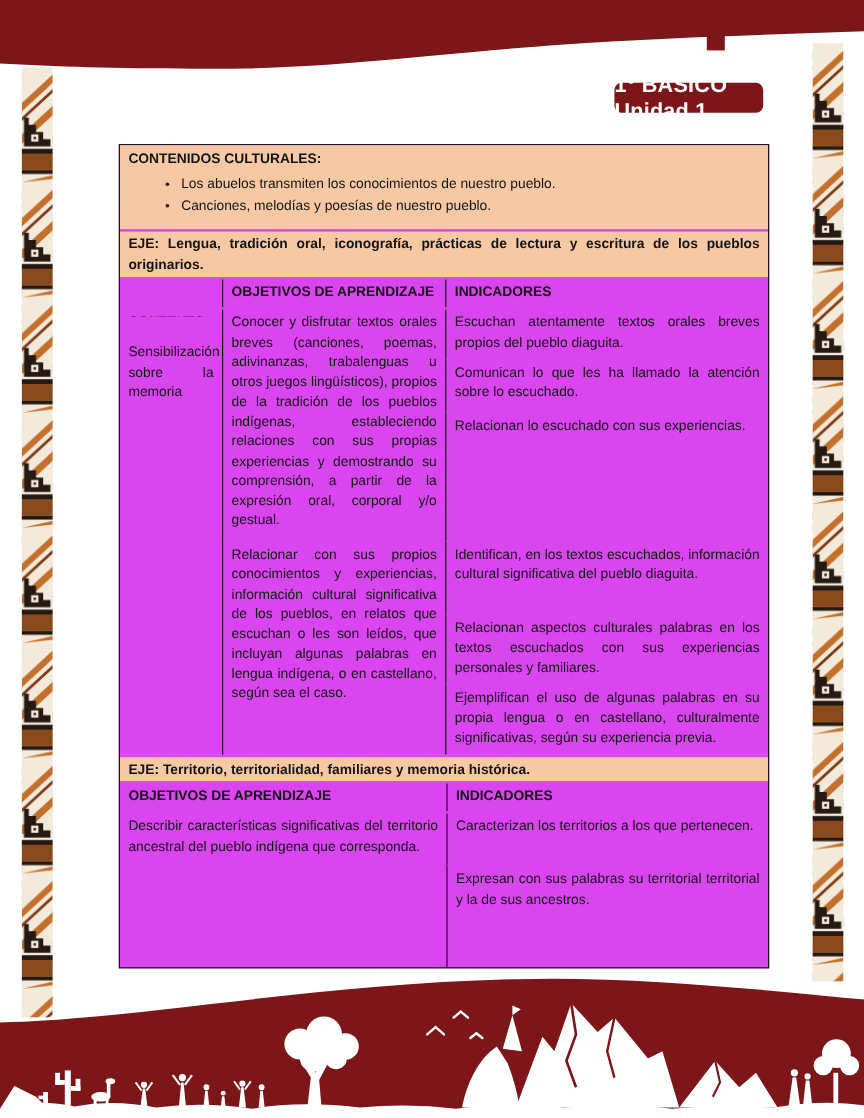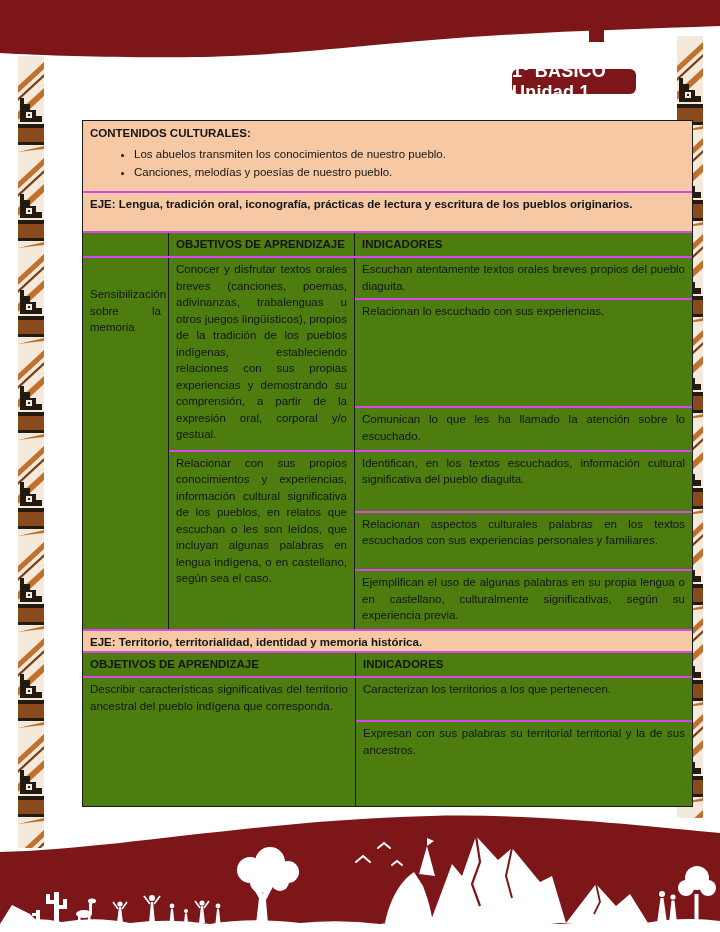--- a/index.html
+++ b/index.html
@@ -17,22 +17,22 @@
     background: #7D1619; border-radius: 6px; color: #ffffff;
     display: flex; align-items: center; justify-content: center;
     font-size: 18px; font-weight: bold; letter-spacing: .2px; margin-top: 31px;
   }
   
   .strip { position: absolute; display: block; }
   .strip-left  { left: 18px; top: 56px; }
   .strip-right { left: 677px; top: 36px; }
   
   .doc-table {
-    position: absolute; left: 82px; top: 120px; width: 611px;
-    border: 1.5px solid #1a1a1a; background: #4d7c0f;
+    position: absolute; left: 99px; top: 120px; width: 542px;
+    border: 1.5px solid #1a1a1a; background: #d946ef;
     font-size: 11.5px; line-height: 16.5px;
   }
   .row  { width: 100%; }
   .flex { display: flex; }
   .col  { display: flex; flex-direction: column; }
   .bt { border-top: 2px solid #d946ef; }
   .bl { border-left: 1px solid #1a1a1a; }
   .cell { padding: 3px 7px; overflow: hidden; }
   .peach { background: #F6C9A4; }
   .bold { font-weight: bold; }
@@ -121,29 +121,29 @@
     </div>
 
     <div class="row flex bt" style="height:373px">
       <div class="cell c1 just">Sensibilización sobre la memoria</div>
       <div class="col c2 bl">
         <div class="cell just" style="height:193px">Conocer y disfrutar textos orales breves (canciones, poemas, adivinanzas, trabalenguas u otros juegos lingüísticos), propios de la tradición de los pueblos indígenas, estableciendo relaciones con sus propias experiencias y demostrando su comprensión, a partir de la expresión oral, corporal y/o gestual.</div>
         <div class="cell just bt" style="height:180px">Relacionar con sus propios conocimientos y experiencias, información cultural significativa de los pueblos, en relatos que escuchan o les son leídos, que incluyan algunas palabras en lengua indígena, o en castellano, según sea el caso.</div>
       </div>
       <div class="col c3 bl">
         <div class="cell just" style="height:40px">Escuchan atentamente textos orales breves propios del pueblo diaguita.</div>
+        <div class="cell just bt" style="height:44px">Comunican lo que les ha llamado la atención sobre lo escuchado.</div>
         <div class="cell just bt" style="height:109px">Relacionan lo escuchado con sus experiencias.</div>
-        <div class="cell just bt" style="height:44px">Comunican lo que les ha llamado la atención sobre lo escuchado.</div>
         <div class="cell just bt" style="height:61px">Identifican, en los textos escuchados, información cultural significativa del pueblo diaguita.</div>
         <div class="cell just bt" style="height:59px">Relacionan aspectos culturales palabras en los textos escuchados con sus experiencias personales y familiares.</div>
         <div class="cell just bt" style="height:60px">Ejemplifican el uso de algunas palabras en su propia lengua o en castellano, culturalmente significativas, según su experiencia previa.</div>
       </div>
     </div>
 
-    <div class="row peach eje eje2 bold bt">EJE: Territorio, territorialidad, identidad y memoria histórica.</div>
+    <div class="row peach eje eje2 bold bt">EJE: Territorio, territorialidad, familiares y memoria histórica.</div>
 
     <div class="row flex bt h-head">
       <div class="cell w272 bold">OBJETIVOS DE APRENDIZAJE</div>
       <div class="cell c3 bl bold">INDICADORES</div>
     </div>
 
     <div class="row flex bt" style="height:130px">
       <div class="cell w272 just">Describir características significativas del territorio ancestral del pueblo indígena que corresponda.</div>
       <div class="col c3 bl">
         <div class="cell just" style="height:43px">Caracterizan los territorios a los que pertenecen.</div>

